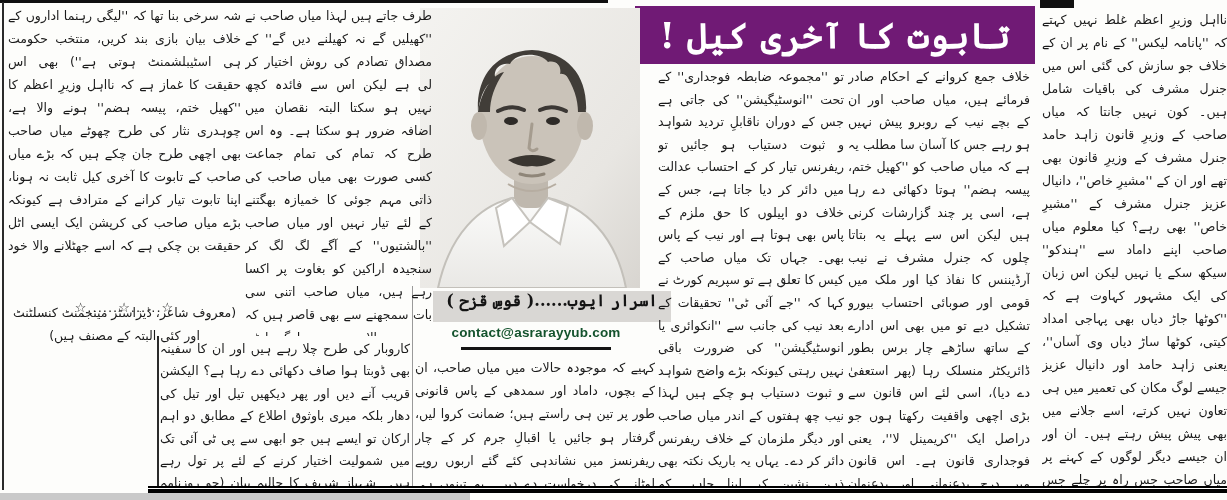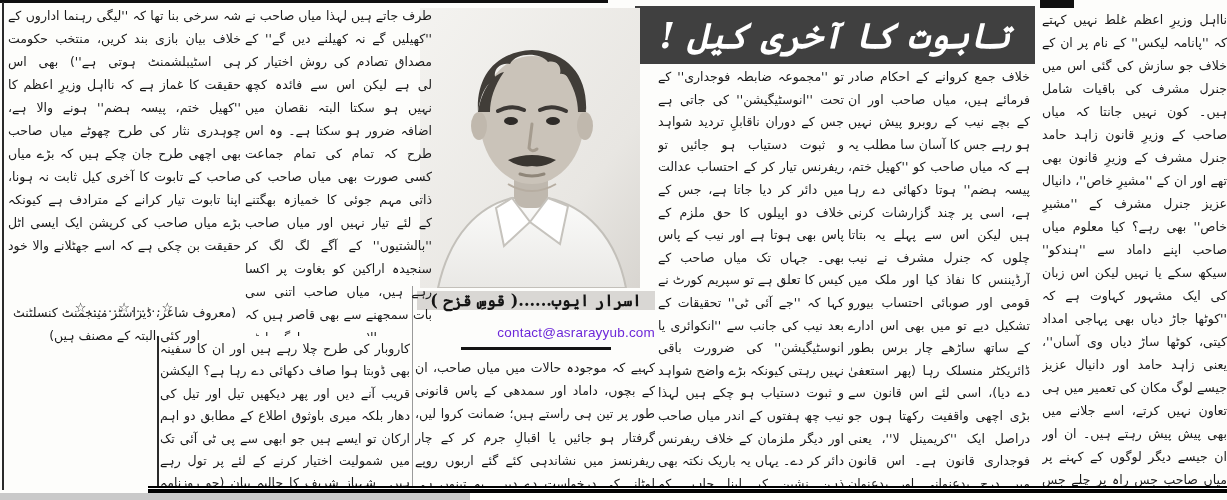--- a/index.html
+++ b/index.html
@@ -12,51 +12,51 @@
   .urdu{
     direction:rtl;unicode-bidi:embed;text-align:justify;
     color:#1b1b1b;font-size:12.5px;line-height:23px;
     font-family:"DejaVu Sans",sans-serif;
     overflow:hidden;
   }
   .rule{background:#101010;}
   .vrule{background:#2a2a2a;}
   
   .headline-bar{
-    left:635px;top:6px;width:400px;height:58px;background:#404040;
-    display:flex;align-items:center;justify-content:center;font-style:italic;
+    left:635px;top:6px;width:400px;height:58px;background:#701a75;
+    display:flex;align-items:center;justify-content:center;
   }
   .headline-text{
     color:#ffffff;font-size:35px;font-weight:bold;direction:rtl;
     letter-spacing:1px;white-space:nowrap;
     font-family:"DejaVu Serif",serif;
   }
   
   .col1{left:1042px;top:8px;width:185px;height:487px;}
   .col2{left:848px;top:66px;width:182px;height:430px;line-height:22.6px;}
   .col3{left:658px;top:66px;width:186px;height:430px;line-height:22.6px;}
   .col4{left:415px;top:356px;width:240px;height:140px;line-height:23.2px;}
   .col5t{left:245px;top:4px;width:187px;height:332px;}
   .col5b{left:160px;top:338px;width:250px;height:157px;line-height:22.4px;}
   .col6{left:8px;top:4px;width:233px;height:256px;}
   .credit{left:8px;top:258px;width:233px;height:48px;text-align:center;line-height:23px;font-size:12.5px;margin-top:43px;}
   .stars{left:8px;top:300px;width:233px;text-align:center;font-size:13px;color:#222;letter-spacing:1px;direction:ltr;}
   
   .photo-frame{left:420px;top:8px;width:220px;height:280px;}
   .byline-band{
-    left:417px;top:291px;width:238px;height:19px;background:#d9d7d4;
+    left:433px;top:291px;width:238px;height:31px;background:#d9d7d4;
     display:flex;justify-content:center;
   }
   .byline-text{
     direction:rtl;font-weight:bold;font-size:16px;color:#141414;white-space:nowrap;
     font-family:"DejaVu Serif",serif;
   }
   .email{
-    left:417px;top:325px;width:238px;text-align:right;
-    font-size:13.5px;font-weight:normal;color:#6d28d9;
+    left:417px;top:325px;width:238px;text-align:center;
+    font-size:13.5px;font-weight:bold;color:#14532d;
     font-family:"Liberation Sans",sans-serif;letter-spacing:.2px;
   }
   .email-underline{left:461px;top:347px;width:150px;height:3px;background:#141414;}
   
   .bottom-bar{left:148px;top:486px;width:1079px;height:7px;
     background:linear-gradient(#000 0 2px,#fff 2px 3px,#000 3px 7px);}
   .shadow-strip{left:0;top:493px;width:470px;height:7px;background:#c9c9c9;}
 </style>
 </head>
 <body>

